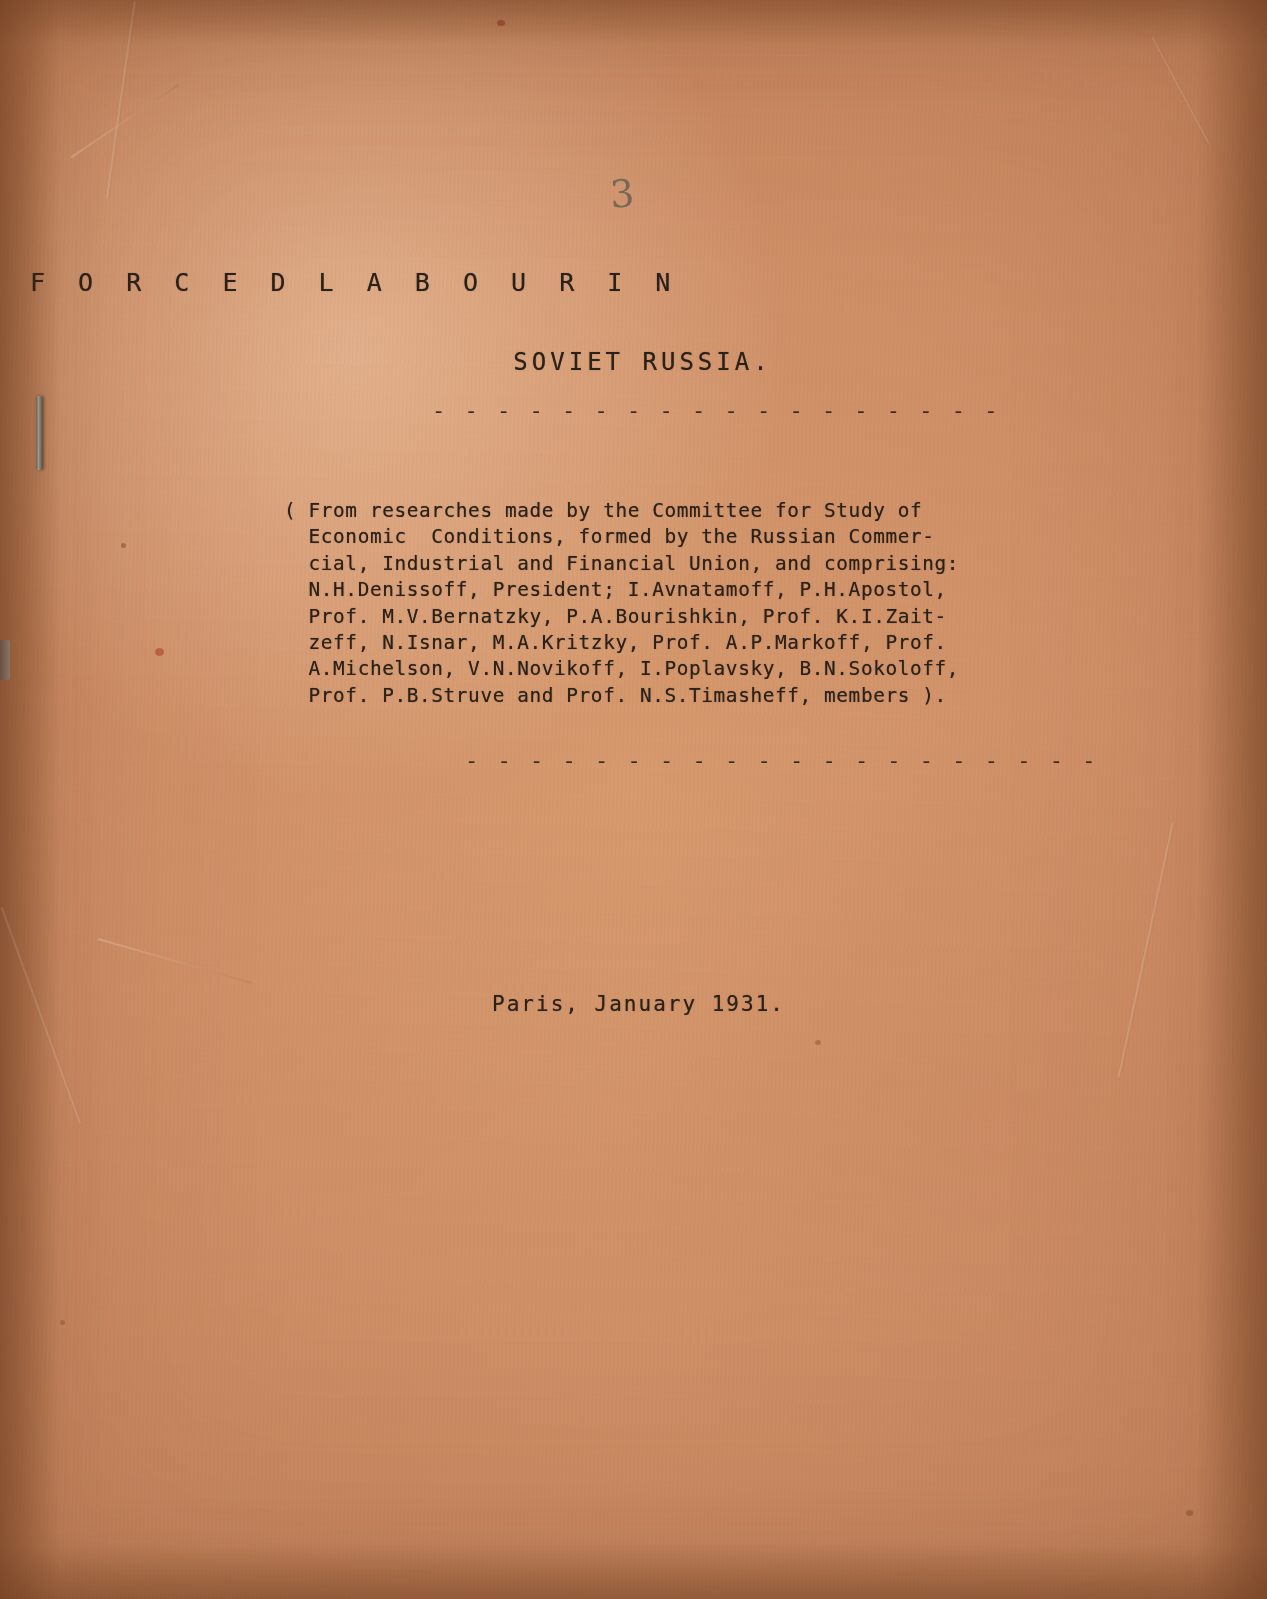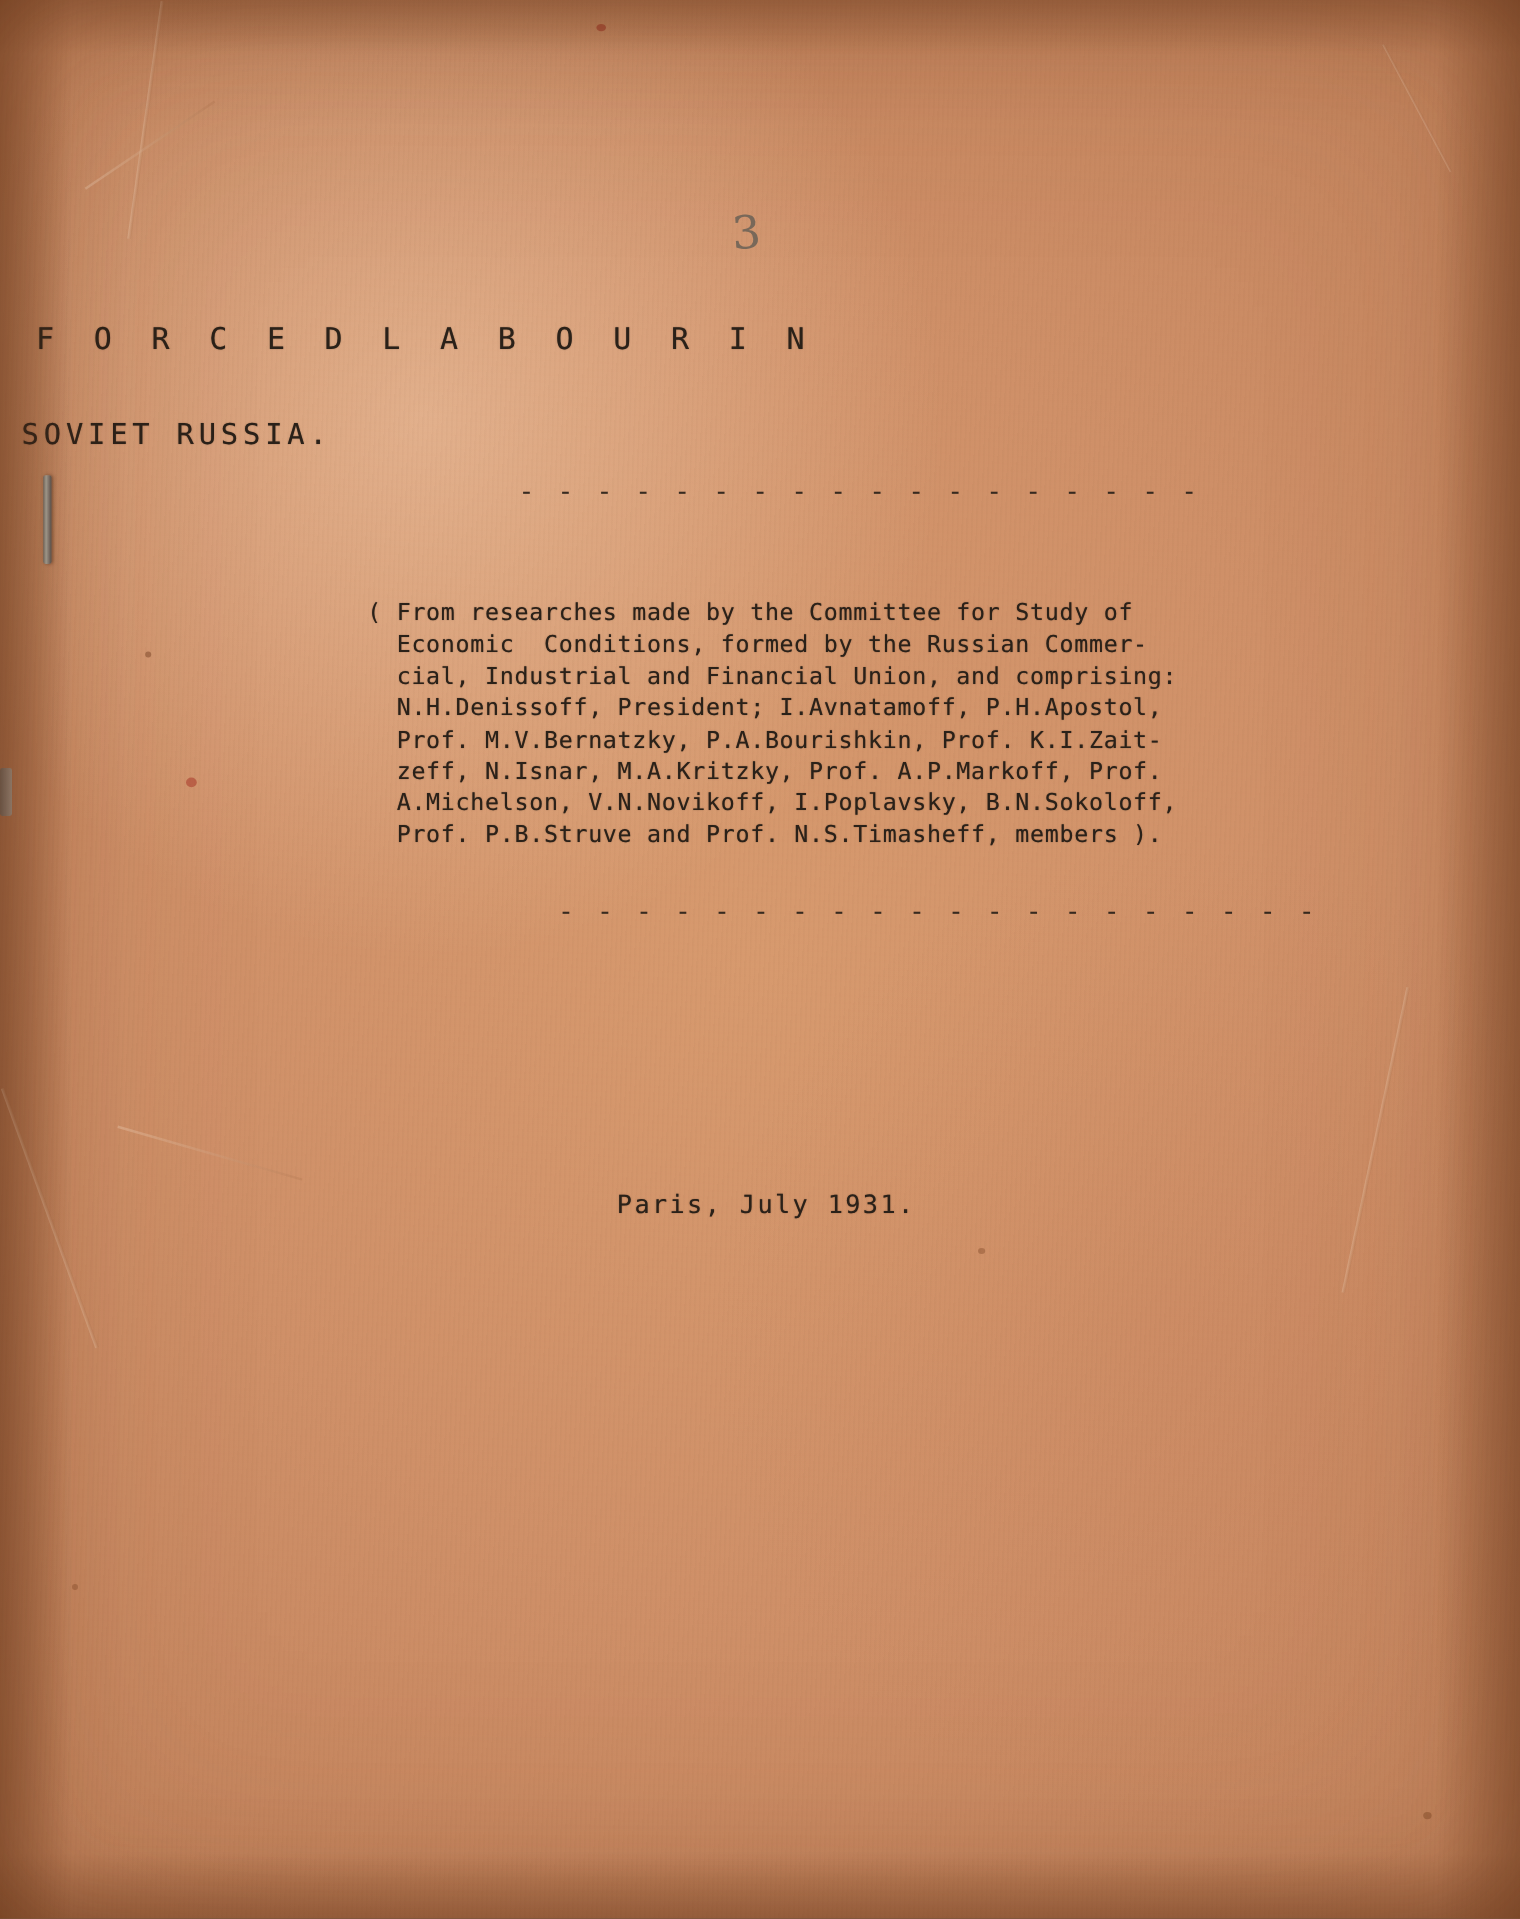--- a/index.html
+++ b/index.html
@@ -130,20 +130,21 @@
     left: 0; right: 0;
     top: 268px;
     text-align: left;
     font-size: 25px;
     letter-spacing: 9px;
     padding-left: 30px;
   }
   .title-line2 {
     left: 0; right: 0;
     top: 348px;
+    text-align: center;
     font-size: 24px;
     letter-spacing: 4px;
     padding-left: 18px;
   }
   .rule {
     position: absolute;
     font-size: 22px;
     letter-spacing: 3px;
     color: #2a2119;
     white-space: nowrap;
@@ -153,21 +154,20 @@
 
   .body-block {
     position: absolute;
     left: 284px;
     top: 498px;
     width: 830px;
     font-size: 19.4px;
     line-height: 26.4px;
     letter-spacing: 0.6px;
     white-space: pre;
-    margin-left: 22px;
   }
   .imprint {
     position: absolute;
     left: 0; right: 0;
     top: 992px;
     text-align: center;
     font-size: 21px;
     letter-spacing: 2px;
     padding-left: 10px;
   }
@@ -216,18 +216,18 @@
   Economic  Conditions, formed by the Russian Commer-
   cial, Industrial and Financial Union, and comprising:
   N.H.Denissoff, President; I.Avnatamoff, P.H.Apostol,
   Prof. M.V.Bernatzky, P.A.Bourishkin, Prof. K.I.Zait-
   zeff, N.Isnar, M.A.Kritzky, Prof. A.P.Markoff, Prof.
   A.Michelson, V.N.Novikoff, I.Poplavsky, B.N.Sokoloff,
   Prof. P.B.Struve and Prof. N.S.Timasheff, members ).</div>
 
     <div class="rule rule2 ink-fade">- - - - - - - - - - - - - - - - - - - -</div>
 
-    <div class="typed imprint">Paris,  July 1931.</div>
+    <div class="typed imprint">Paris,  January 1931.</div>
 
   </div>
 
   <div class="vignette"></div>
 </div>
 
 </body></html>

